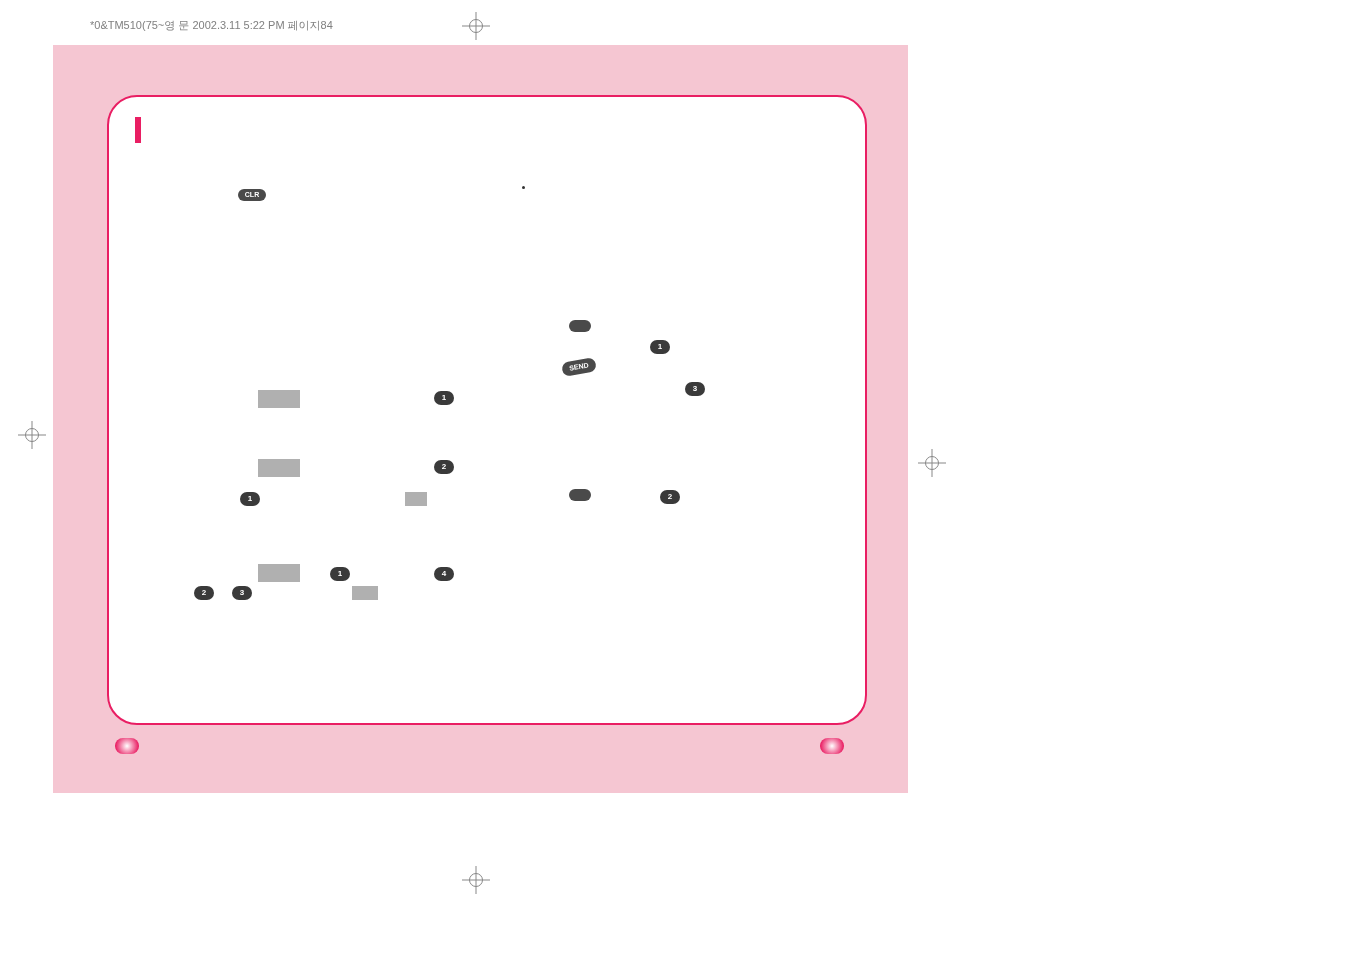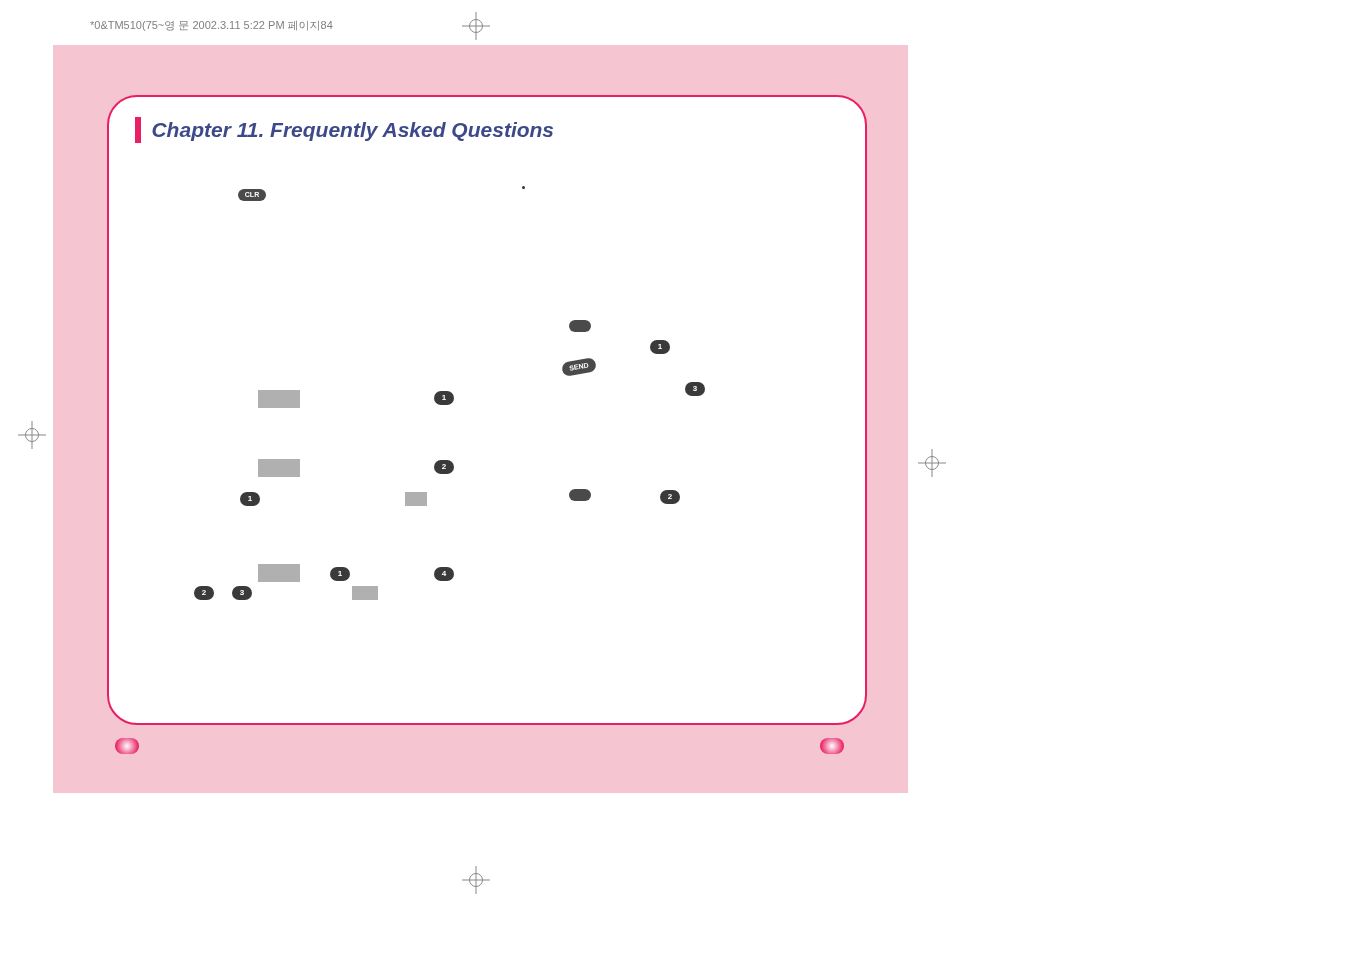--- a/index.html
+++ b/index.html
@@ -225,21 +225,20 @@
   </div>
 <div class="reg-mark reg-mark-bottom">
     <div class="reg-circle"></div>
   </div>
 
 <div class="pink-bg"></div>
 <div class="white-inner"></div>
 
 <div class="chapter-title-box">
   <span class="chapter-marker"></span>
-  <span class="chapter-text">Chapter 11. Frequently Asked Questions</span>
 </div>
 
 <div class="clr-pill">CLR</div>
 <div class="send-pill">SEND</div>
 
 <div class="dot dot1"></div>
 
 <div class="gray-rect gr1"></div>
 <div class="gray-rect gr2"></div>
 <div class="gray-rect gr3"></div>

